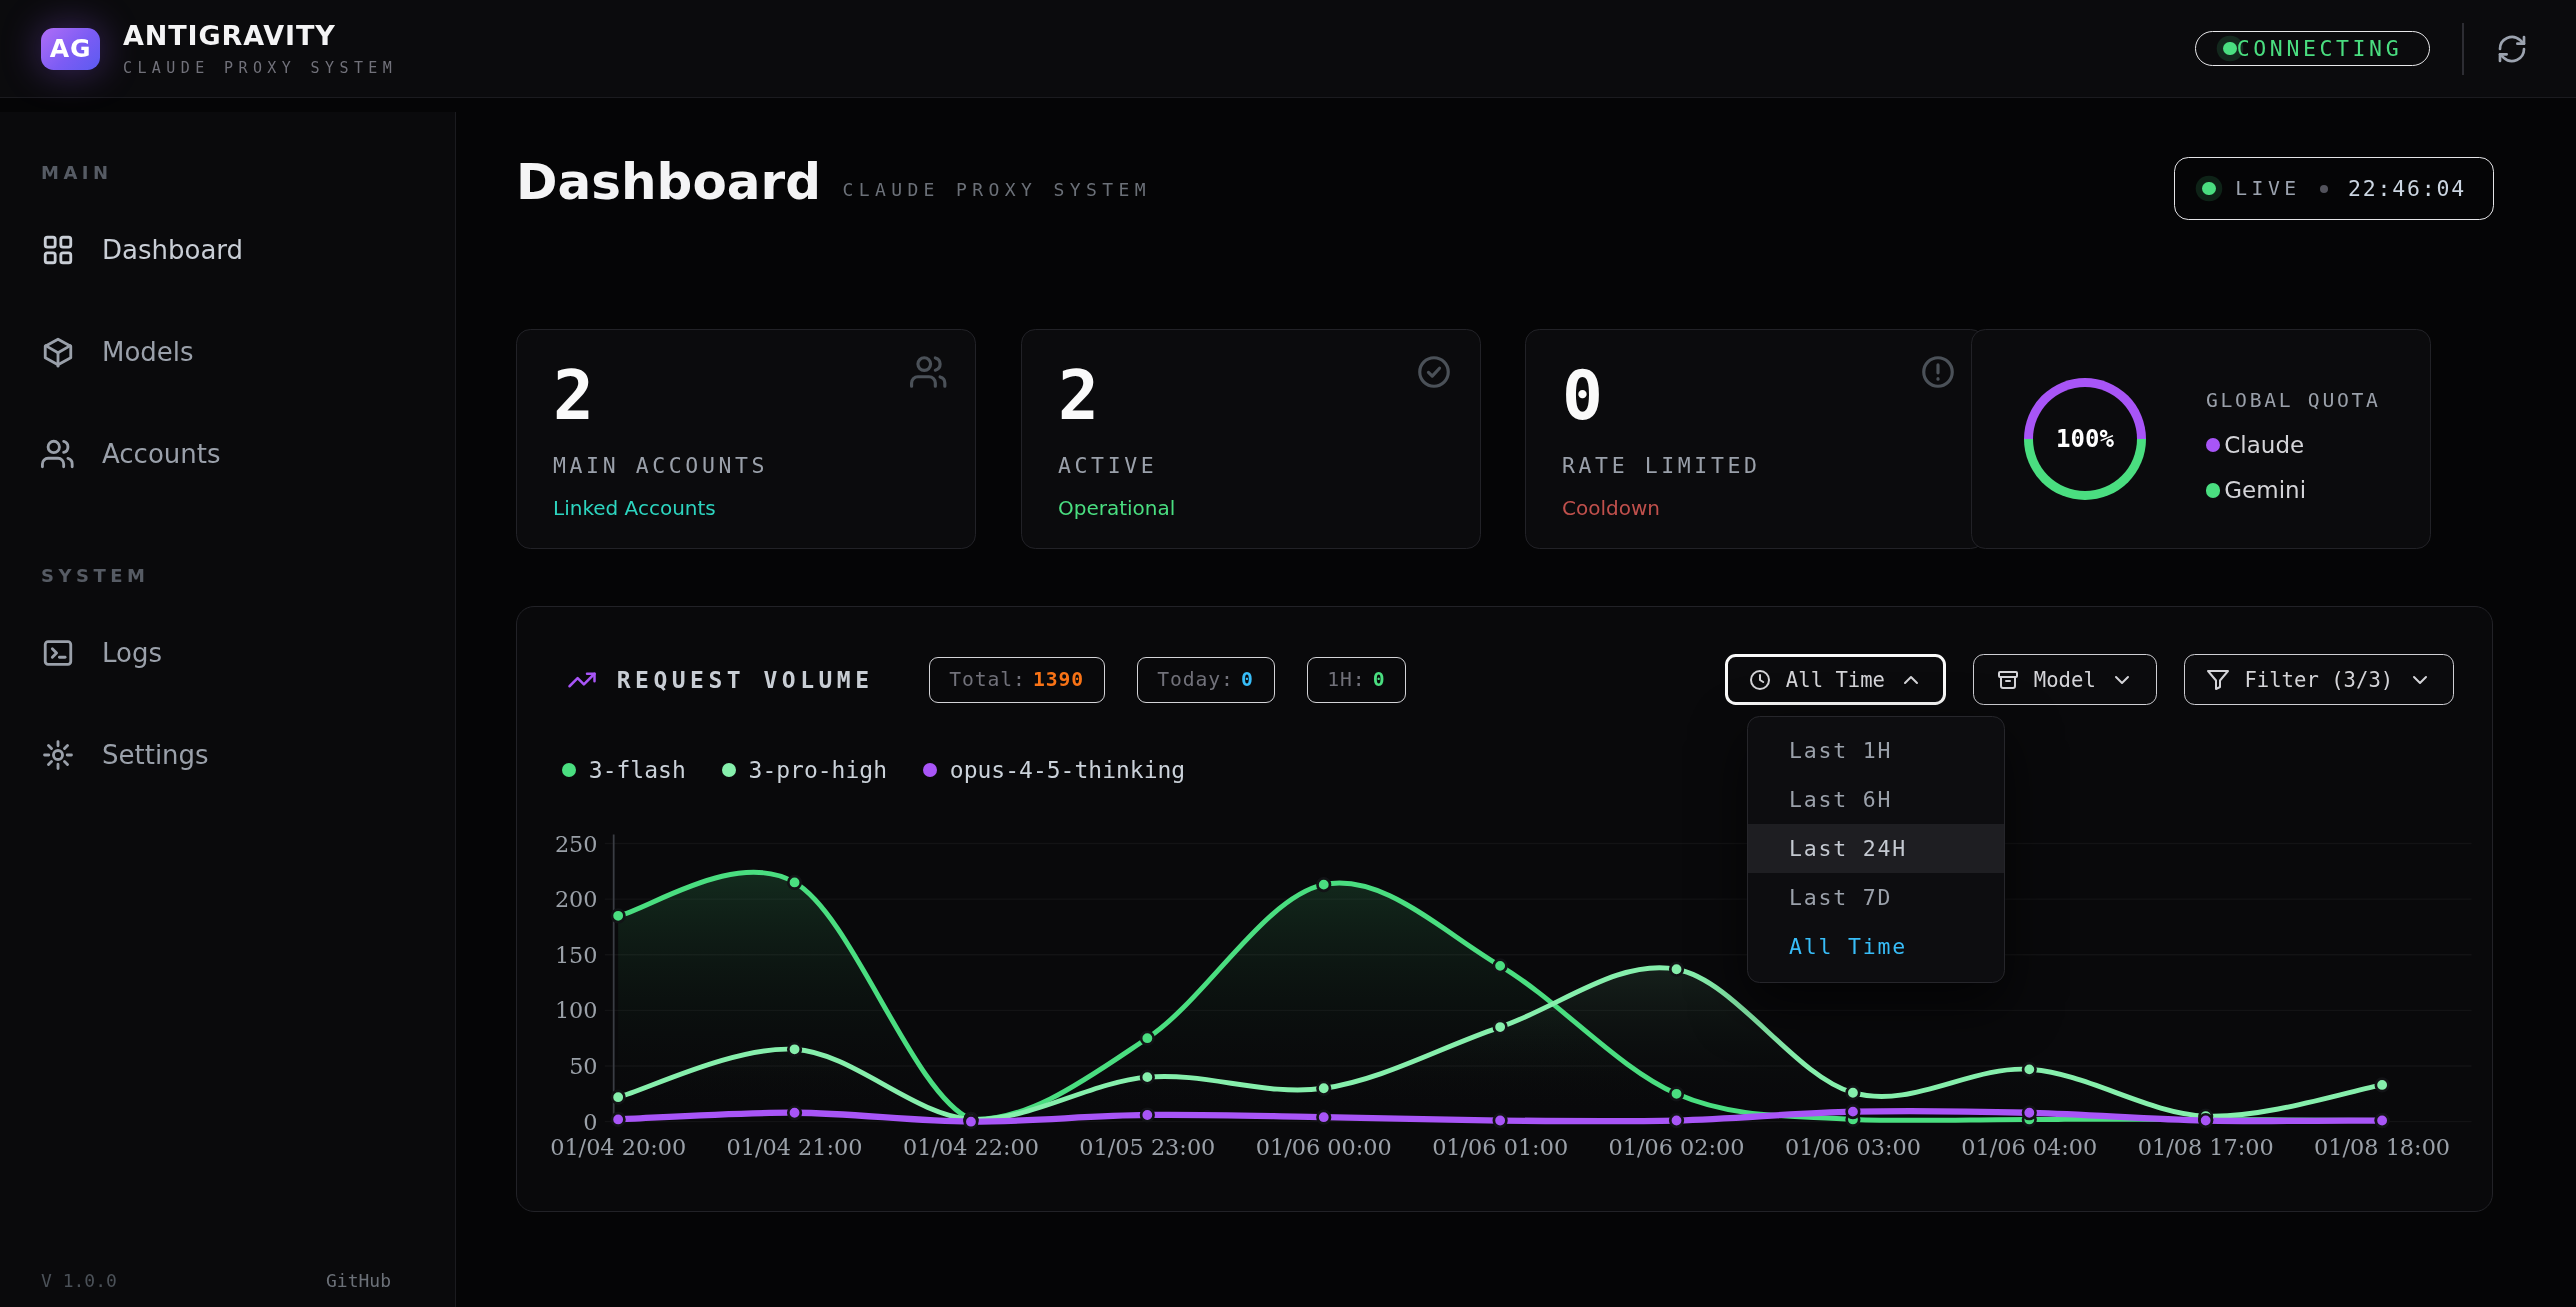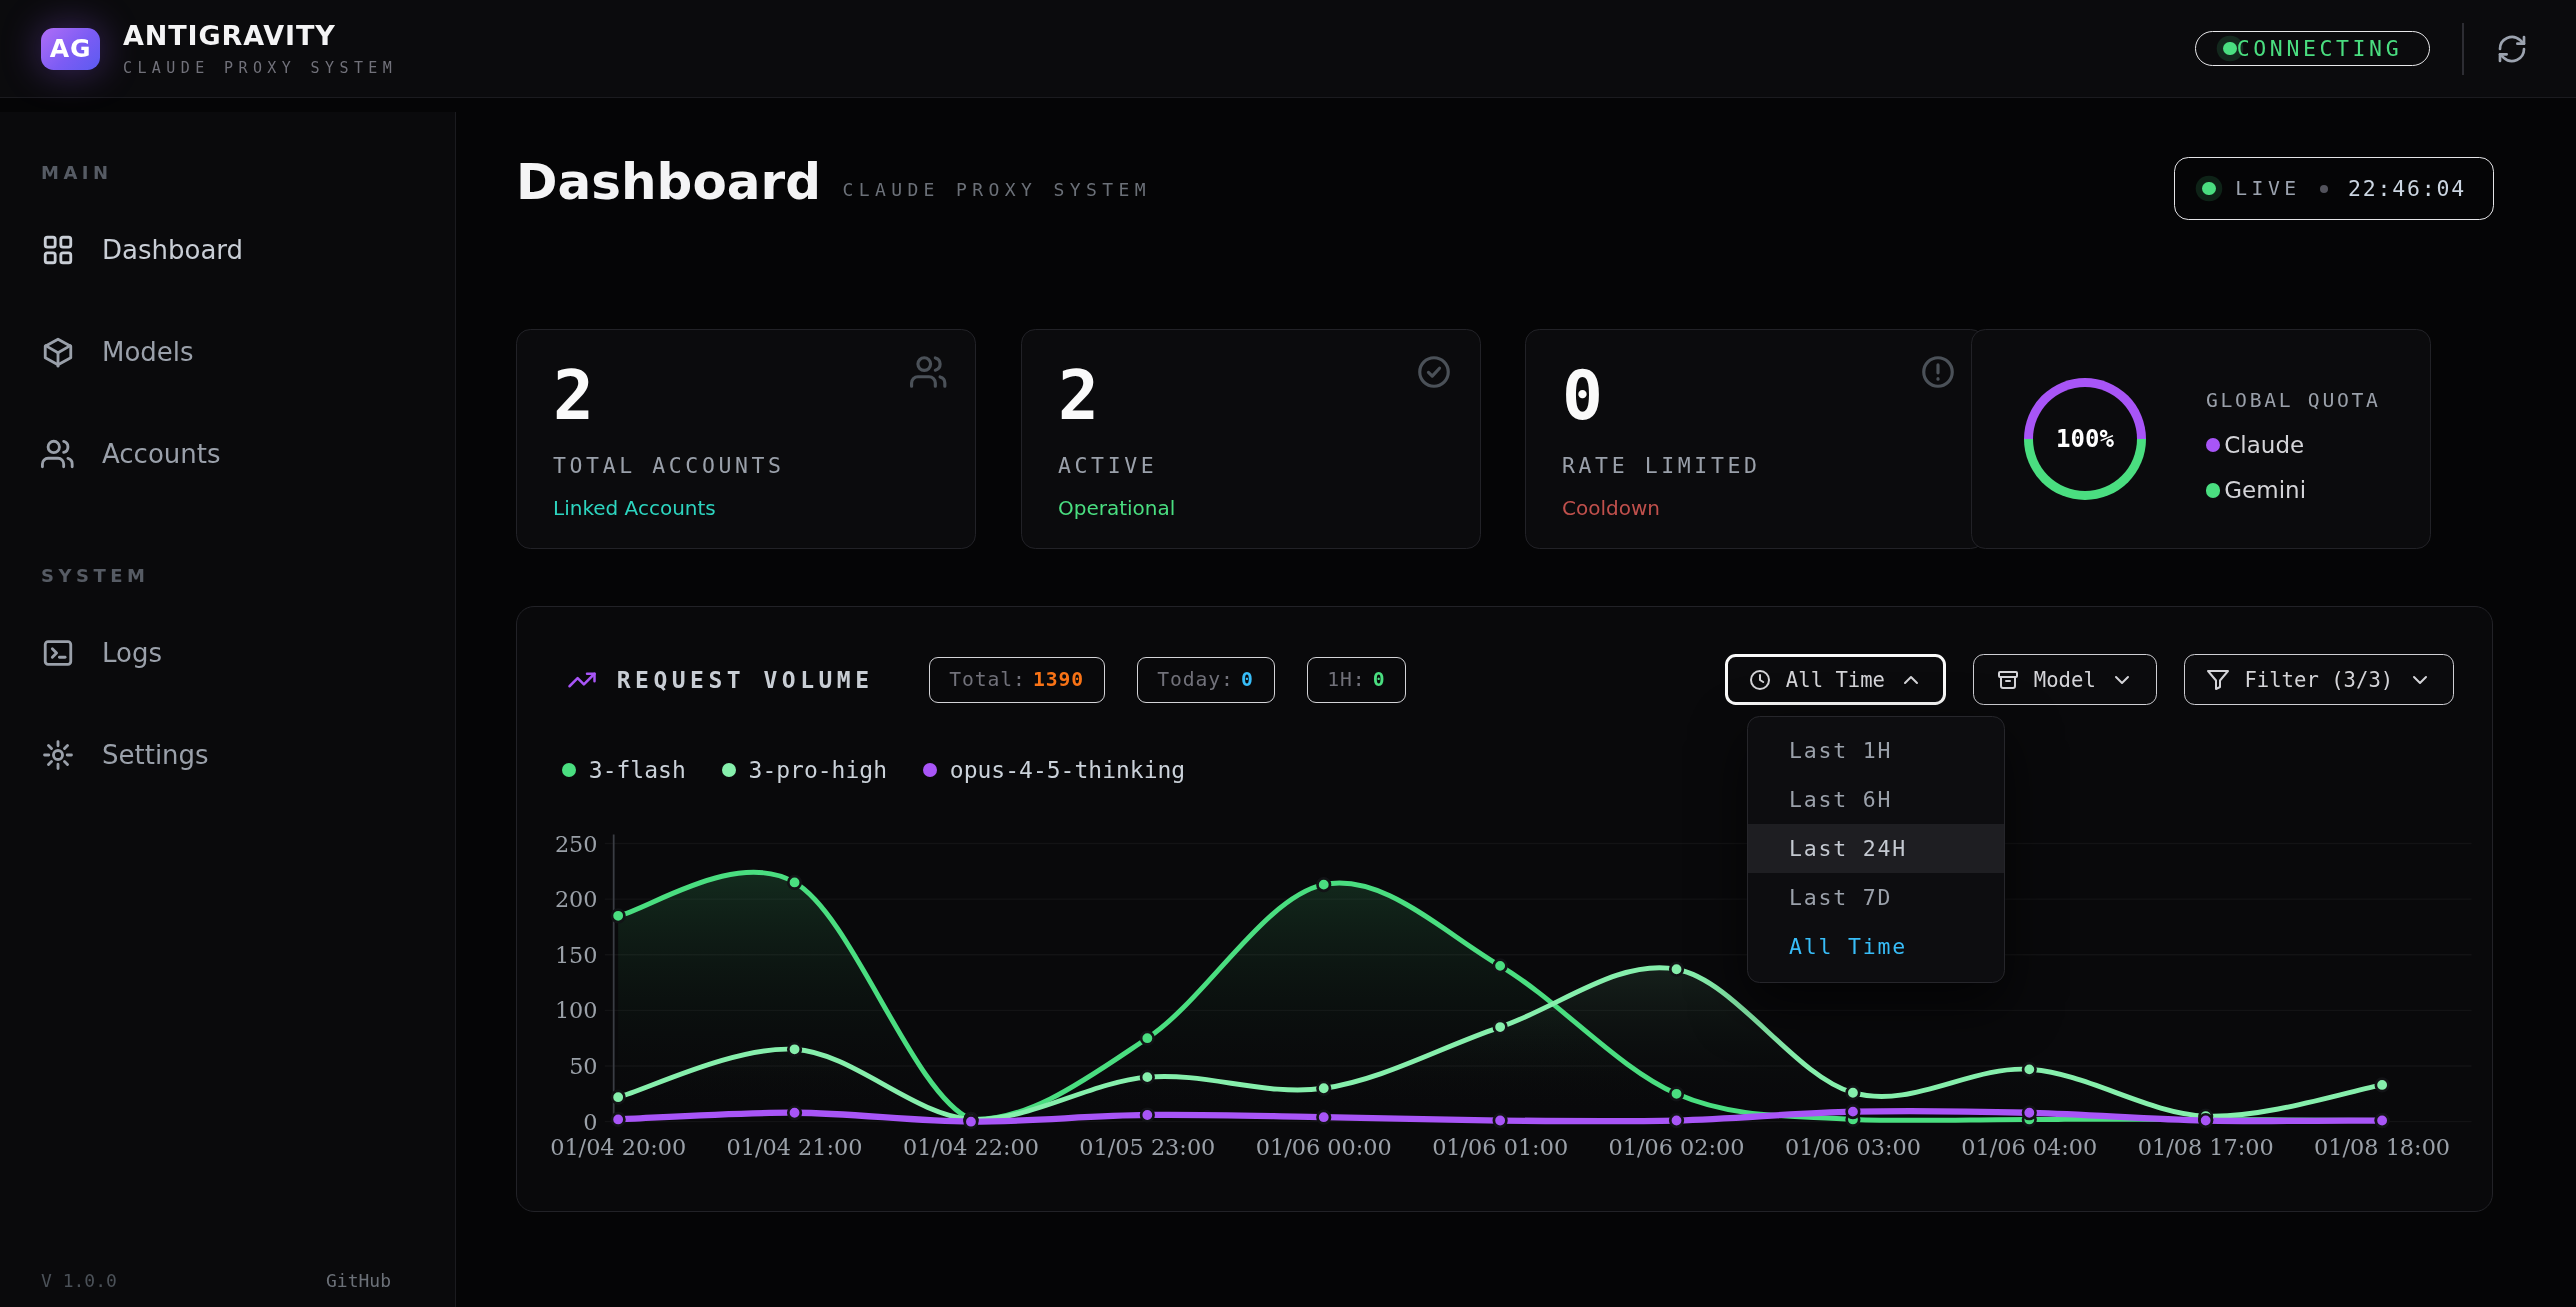--- a/index.html
+++ b/index.html
@@ -212,21 +212,21 @@
   <section class="card" style="left:58px;">
     <div class="corner">
       <svg class="ic" viewBox="0 0 24 24">
           <circle cx="9" cy="7" r="4"></circle>
           <path d="M16 21v-2a4 4 0 0 0-4-4H5a4 4 0 0 0-4 4v2"></path>
           <path d="M22 21v-2a4 4 0 0 0-3-3.87"></path>
           <path d="M16 3.13a4 4 0 0 1 0 7.75"></path>
         </svg>
     </div>
     <div class="num">2</div>
-    <div class="lbl">TOTAL ACCOUNTS</div>
+    <div class="lbl">MAIN ACCOUNTS</div>
     <div class="sub" style="color: rgb(45, 212, 191);">Linked Accounts</div>
   </section>
 
   <section class="card" style="left:563px;">
     <div class="corner">
       <svg class="ic" viewBox="0 0 24 24">
           <circle cx="12" cy="12" r="9"></circle>
           <path d="M8.5 12.2l2.4 2.4 4.6-5"></path>
         </svg>
     </div>

